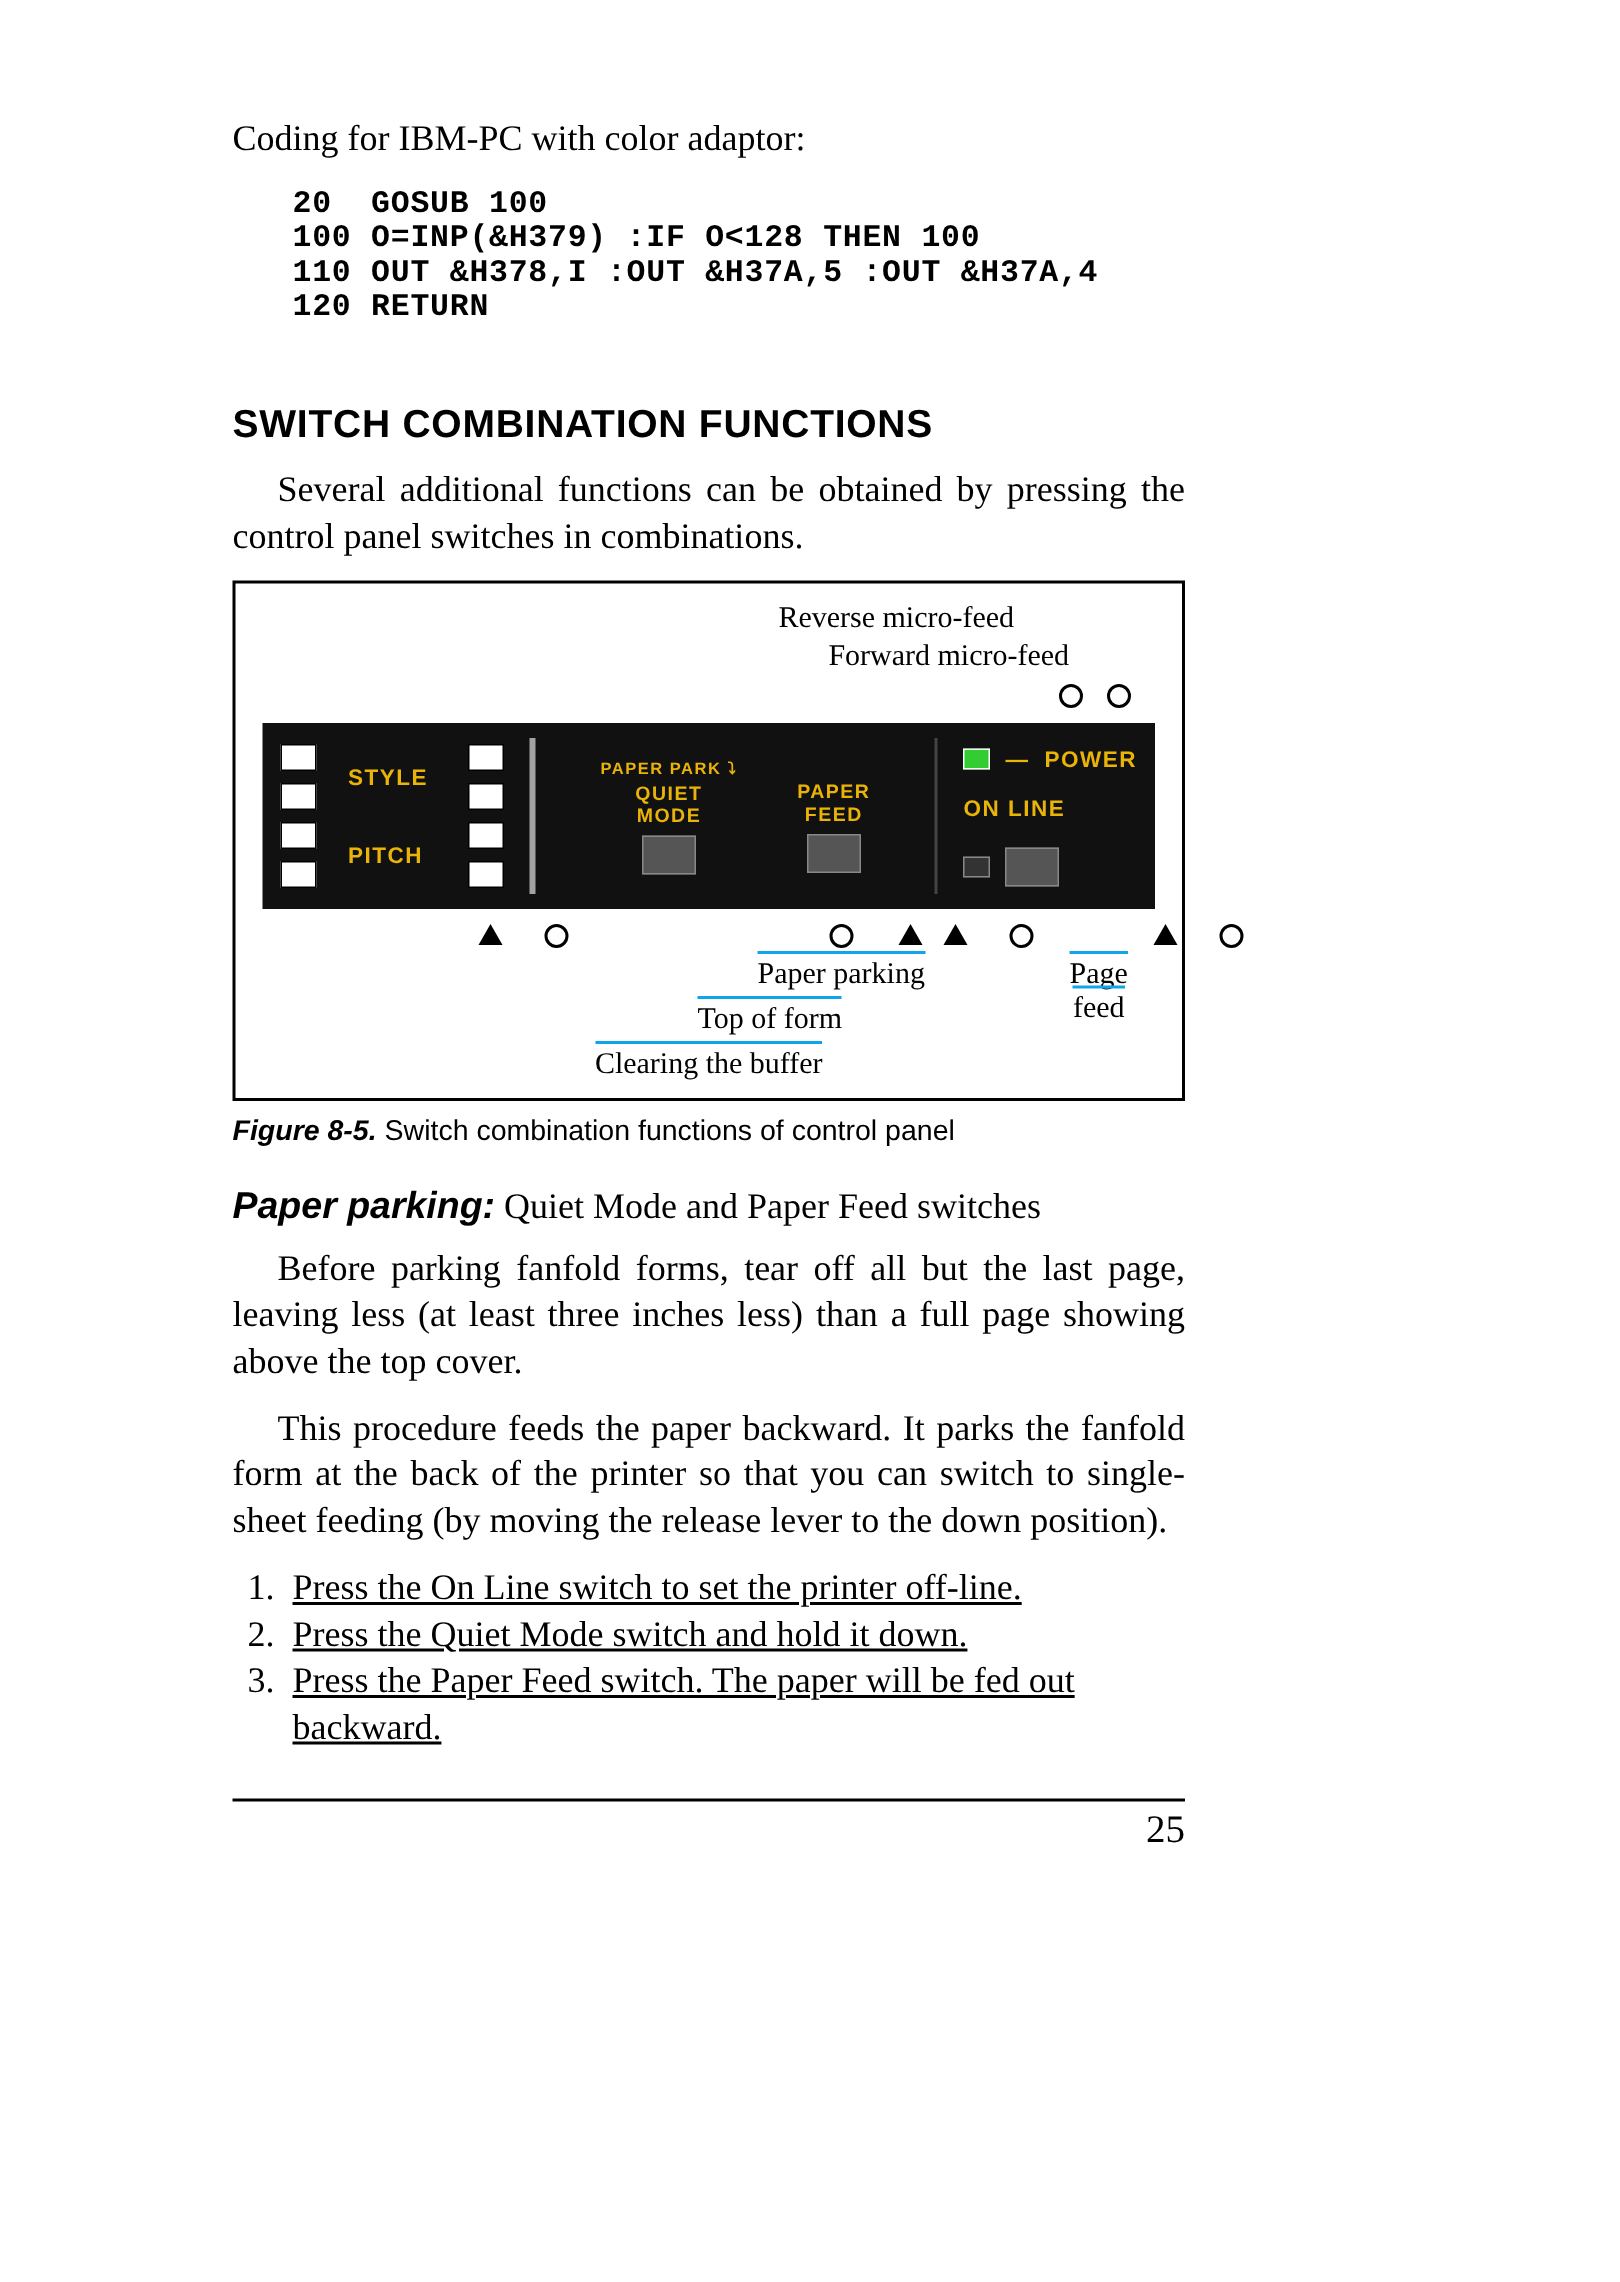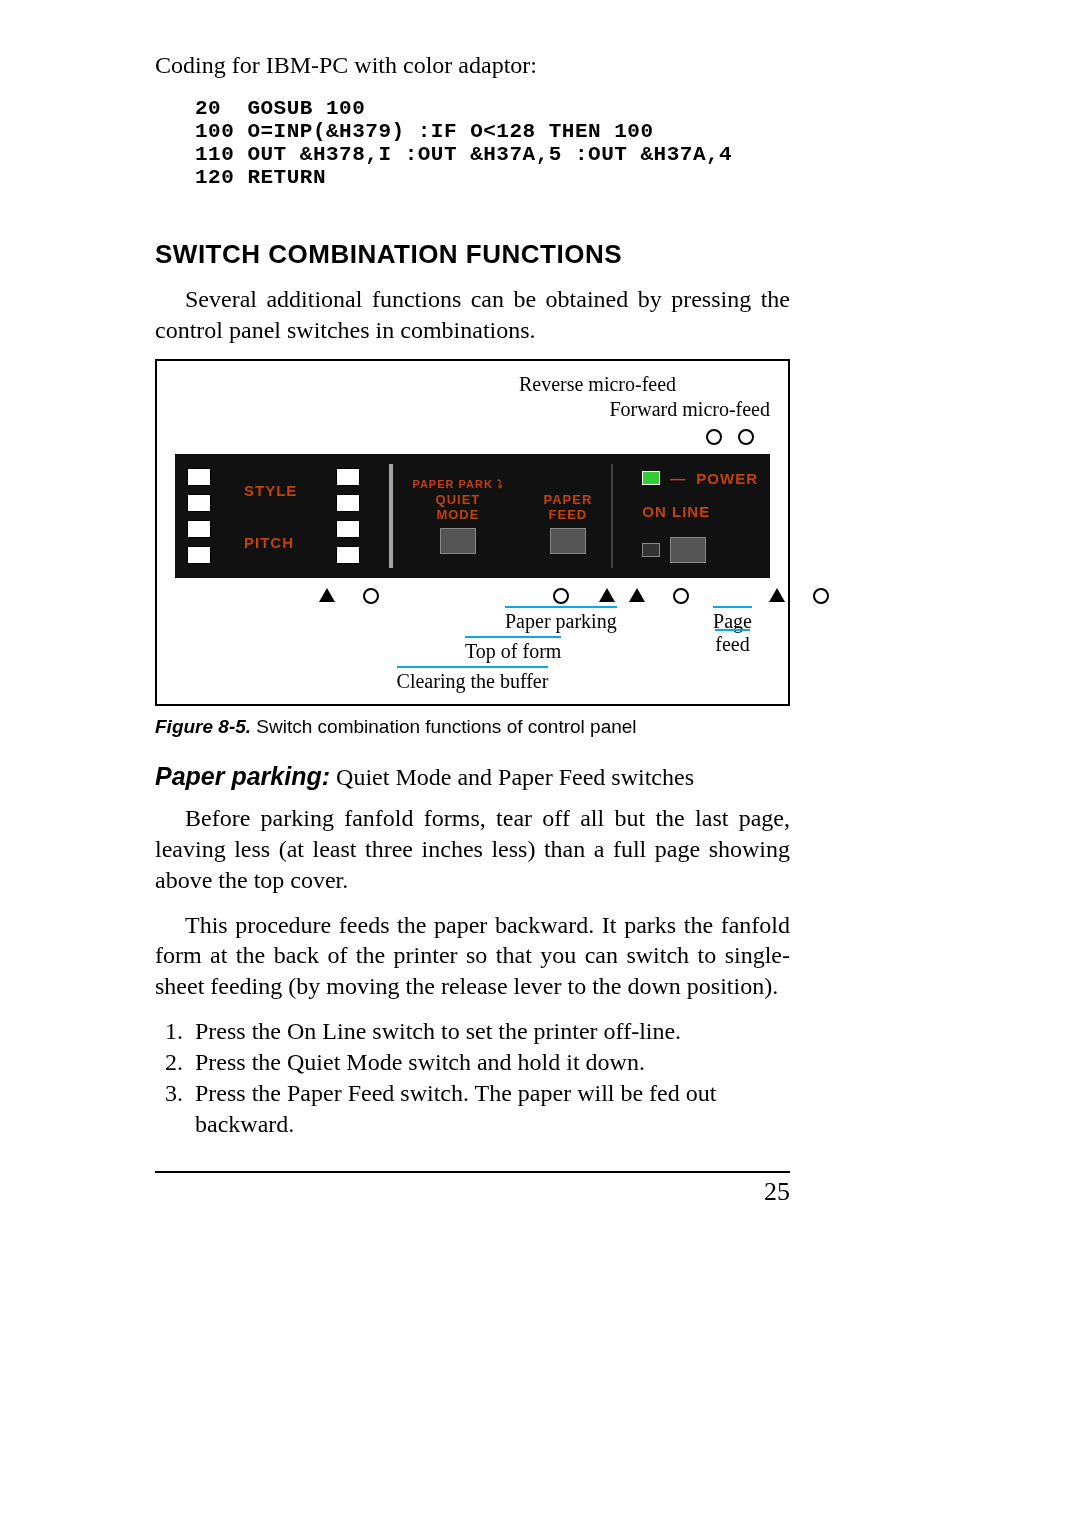--- a/index.html
+++ b/index.html
@@ -6,21 +6,21 @@
     margin: 0;
     background: #fff;
     font-family: "Times New Roman", Times, serif;
     color: #000;
   }
   .page {
     width: 880px;
     height: 1521px;
     position: relative;
     box-sizing: border-box;
-    padding: 52px 90px 60px 155px;
+    padding: 80px 90px 60px 155px;
   }
   .intro {
     font-size: 24px;
   }
   .code {
     font-family: "Courier New", Courier, monospace;
     font-weight: bold;
     font-size: 21px;
     white-space: pre;
     margin: 18px 0 50px 40px;
@@ -61,47 +61,47 @@
     font-style: italic;
     font-family: Helvetica, Arial, sans-serif;
     font-size: 25px;
   }
   ol.steps {
     font-size: 24px;
     margin: 0 0 30px 0;
     padding-left: 34px;
     line-height: 1.3;
   }
-  ol.steps li { padding-left: 6px; }
+  ol.steps li { padding-left: 6px; text-decoration: underline; }
   .rule {
     border: none;
     border-top: 2px solid #000;
     margin: 22px 0 4px 0;
   }
   .pageno {
     text-align: right;
     font-size: 26px;
   }
 
   
   .top-labels {
     font-size: 20px;
     text-align: center;
   }
   .top-labels .rev { margin-left: 250px; margin-bottom: 2px; }
-  .top-labels .fwd { margin-left: 320px; margin-bottom: 2px; text-align: right; }
+  .top-labels .fwd { margin-left: 320px; margin-bottom: 2px; }
   .panel {
     background: #111;
-    color: #c2410c;
+    color: #eab308;
     font-family: Helvetica, Arial, sans-serif;
     font-size: 15px;
     display: flex;
     align-items: stretch;
     padding: 10px 12px;
-    gap: 29px;
+    gap: 17px;
     margin-top: 8px;
     position: relative;
   }
   .panel .col { display: flex; flex-direction: column; justify-content: space-around; }
   .panel .btn-led {
     width: 22px; height: 16px; background:#fff; border:1px solid #000; margin:4px 0;
   }
   .panel .lbls { margin-left:4px; letter-spacing:1px; font-weight:bold; }
   .panel .lbls div { margin: 6px 0; }
   .panel .center-area {

